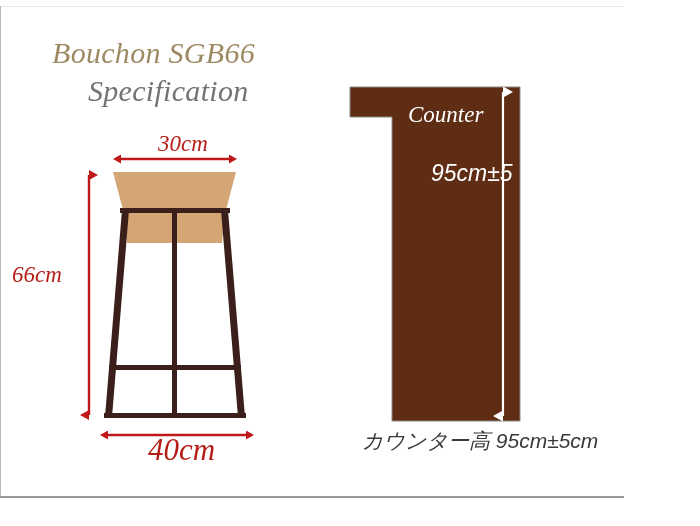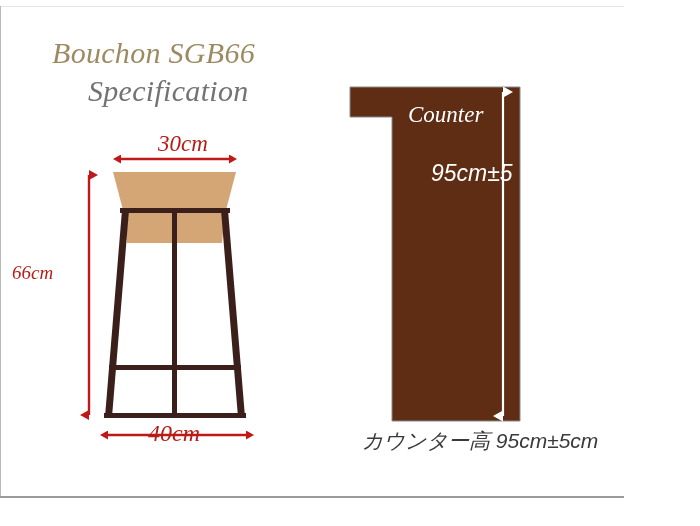--- a/index.html
+++ b/index.html
@@ -57,22 +57,22 @@
   }
   #stool-svg { position:absolute; left:0; top:0; }
 
   .dim-label {
     position:absolute;
     font-family:"Liberation Serif", serif;
     color:#b51e17;
     white-space:nowrap;
   }
   #label-30cm { left:142px; top:131px; font-size:23px;margin-left:16px; }
-  #label-40cm { left:148px; top:420px; font-size:24px; }
-  #label-66cm { left:12px;  top:262px; font-size:19px;text-align:right; }
+  #label-40cm { left:148px; top:432px; font-size:31px; }
+  #label-66cm { left:12px;  top:262px; font-size:23px;text-align:right; }
 
   
   #counter-diagram {
     position:absolute; left:340px; top:70px; width:340px; height:400px;
   }
   #counter-svg { position:absolute; left:0; top:0; }
 
   .counter-text {
     position:absolute;
     color:#ffffff;

